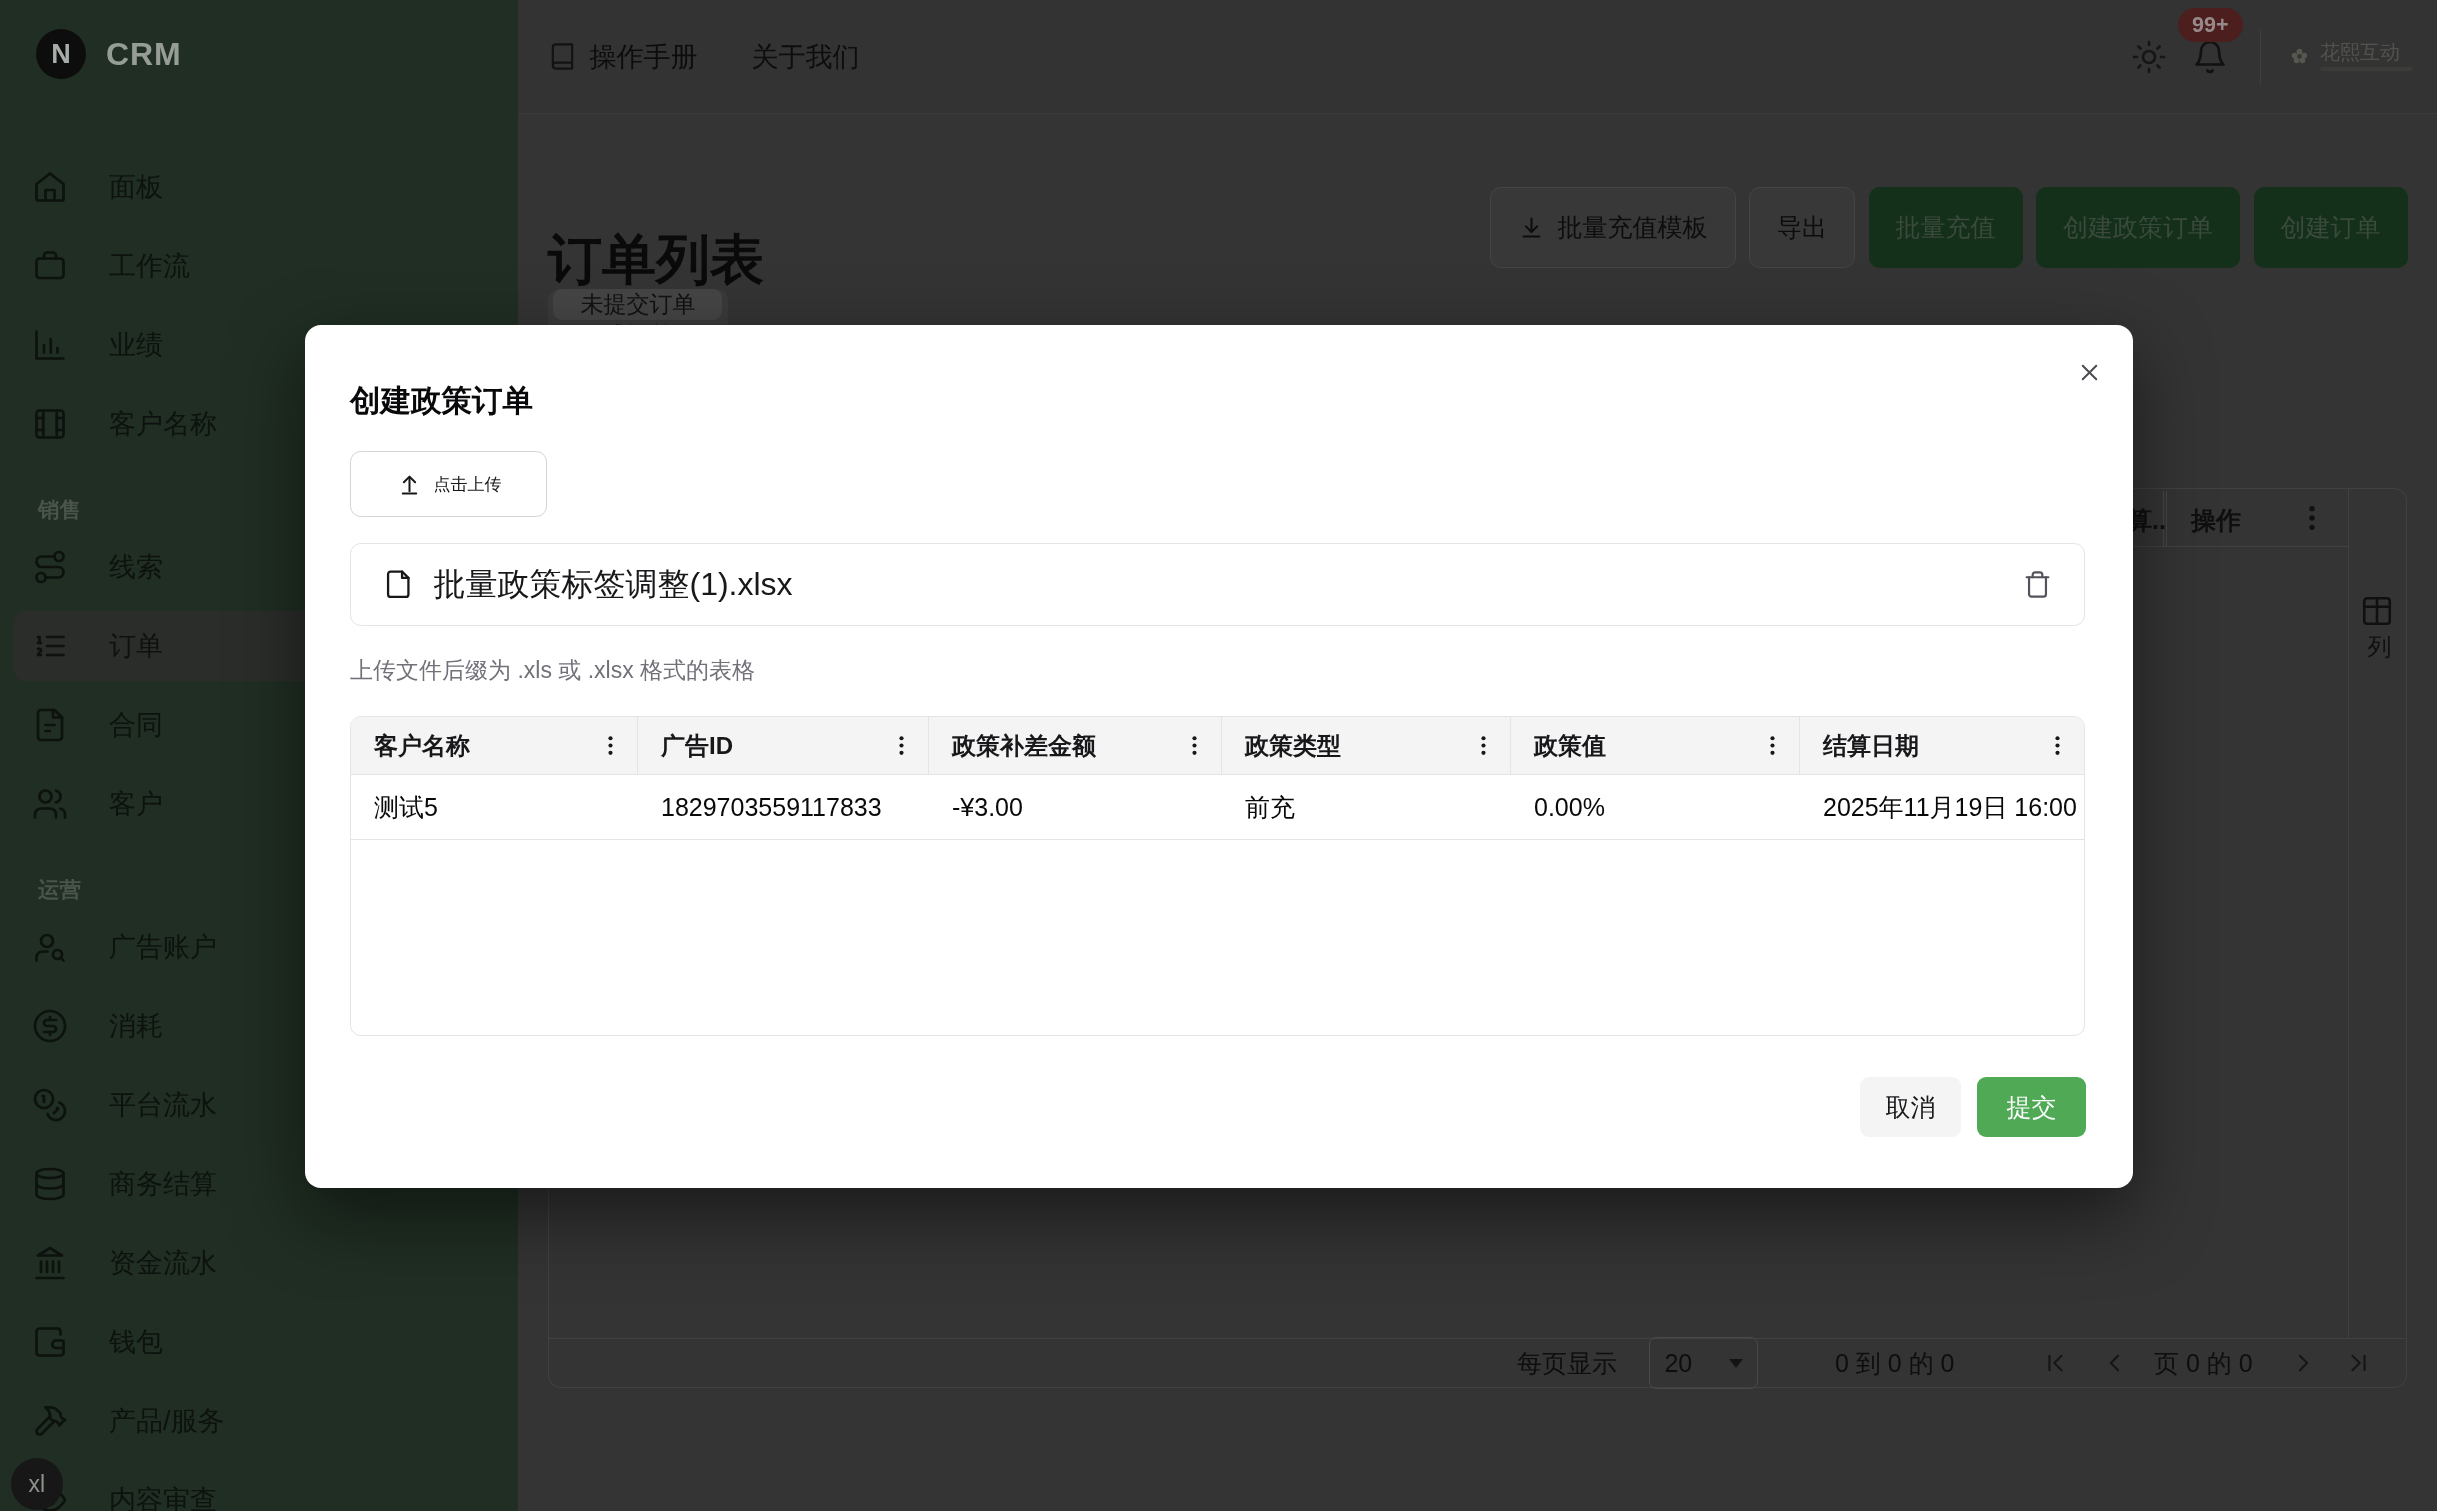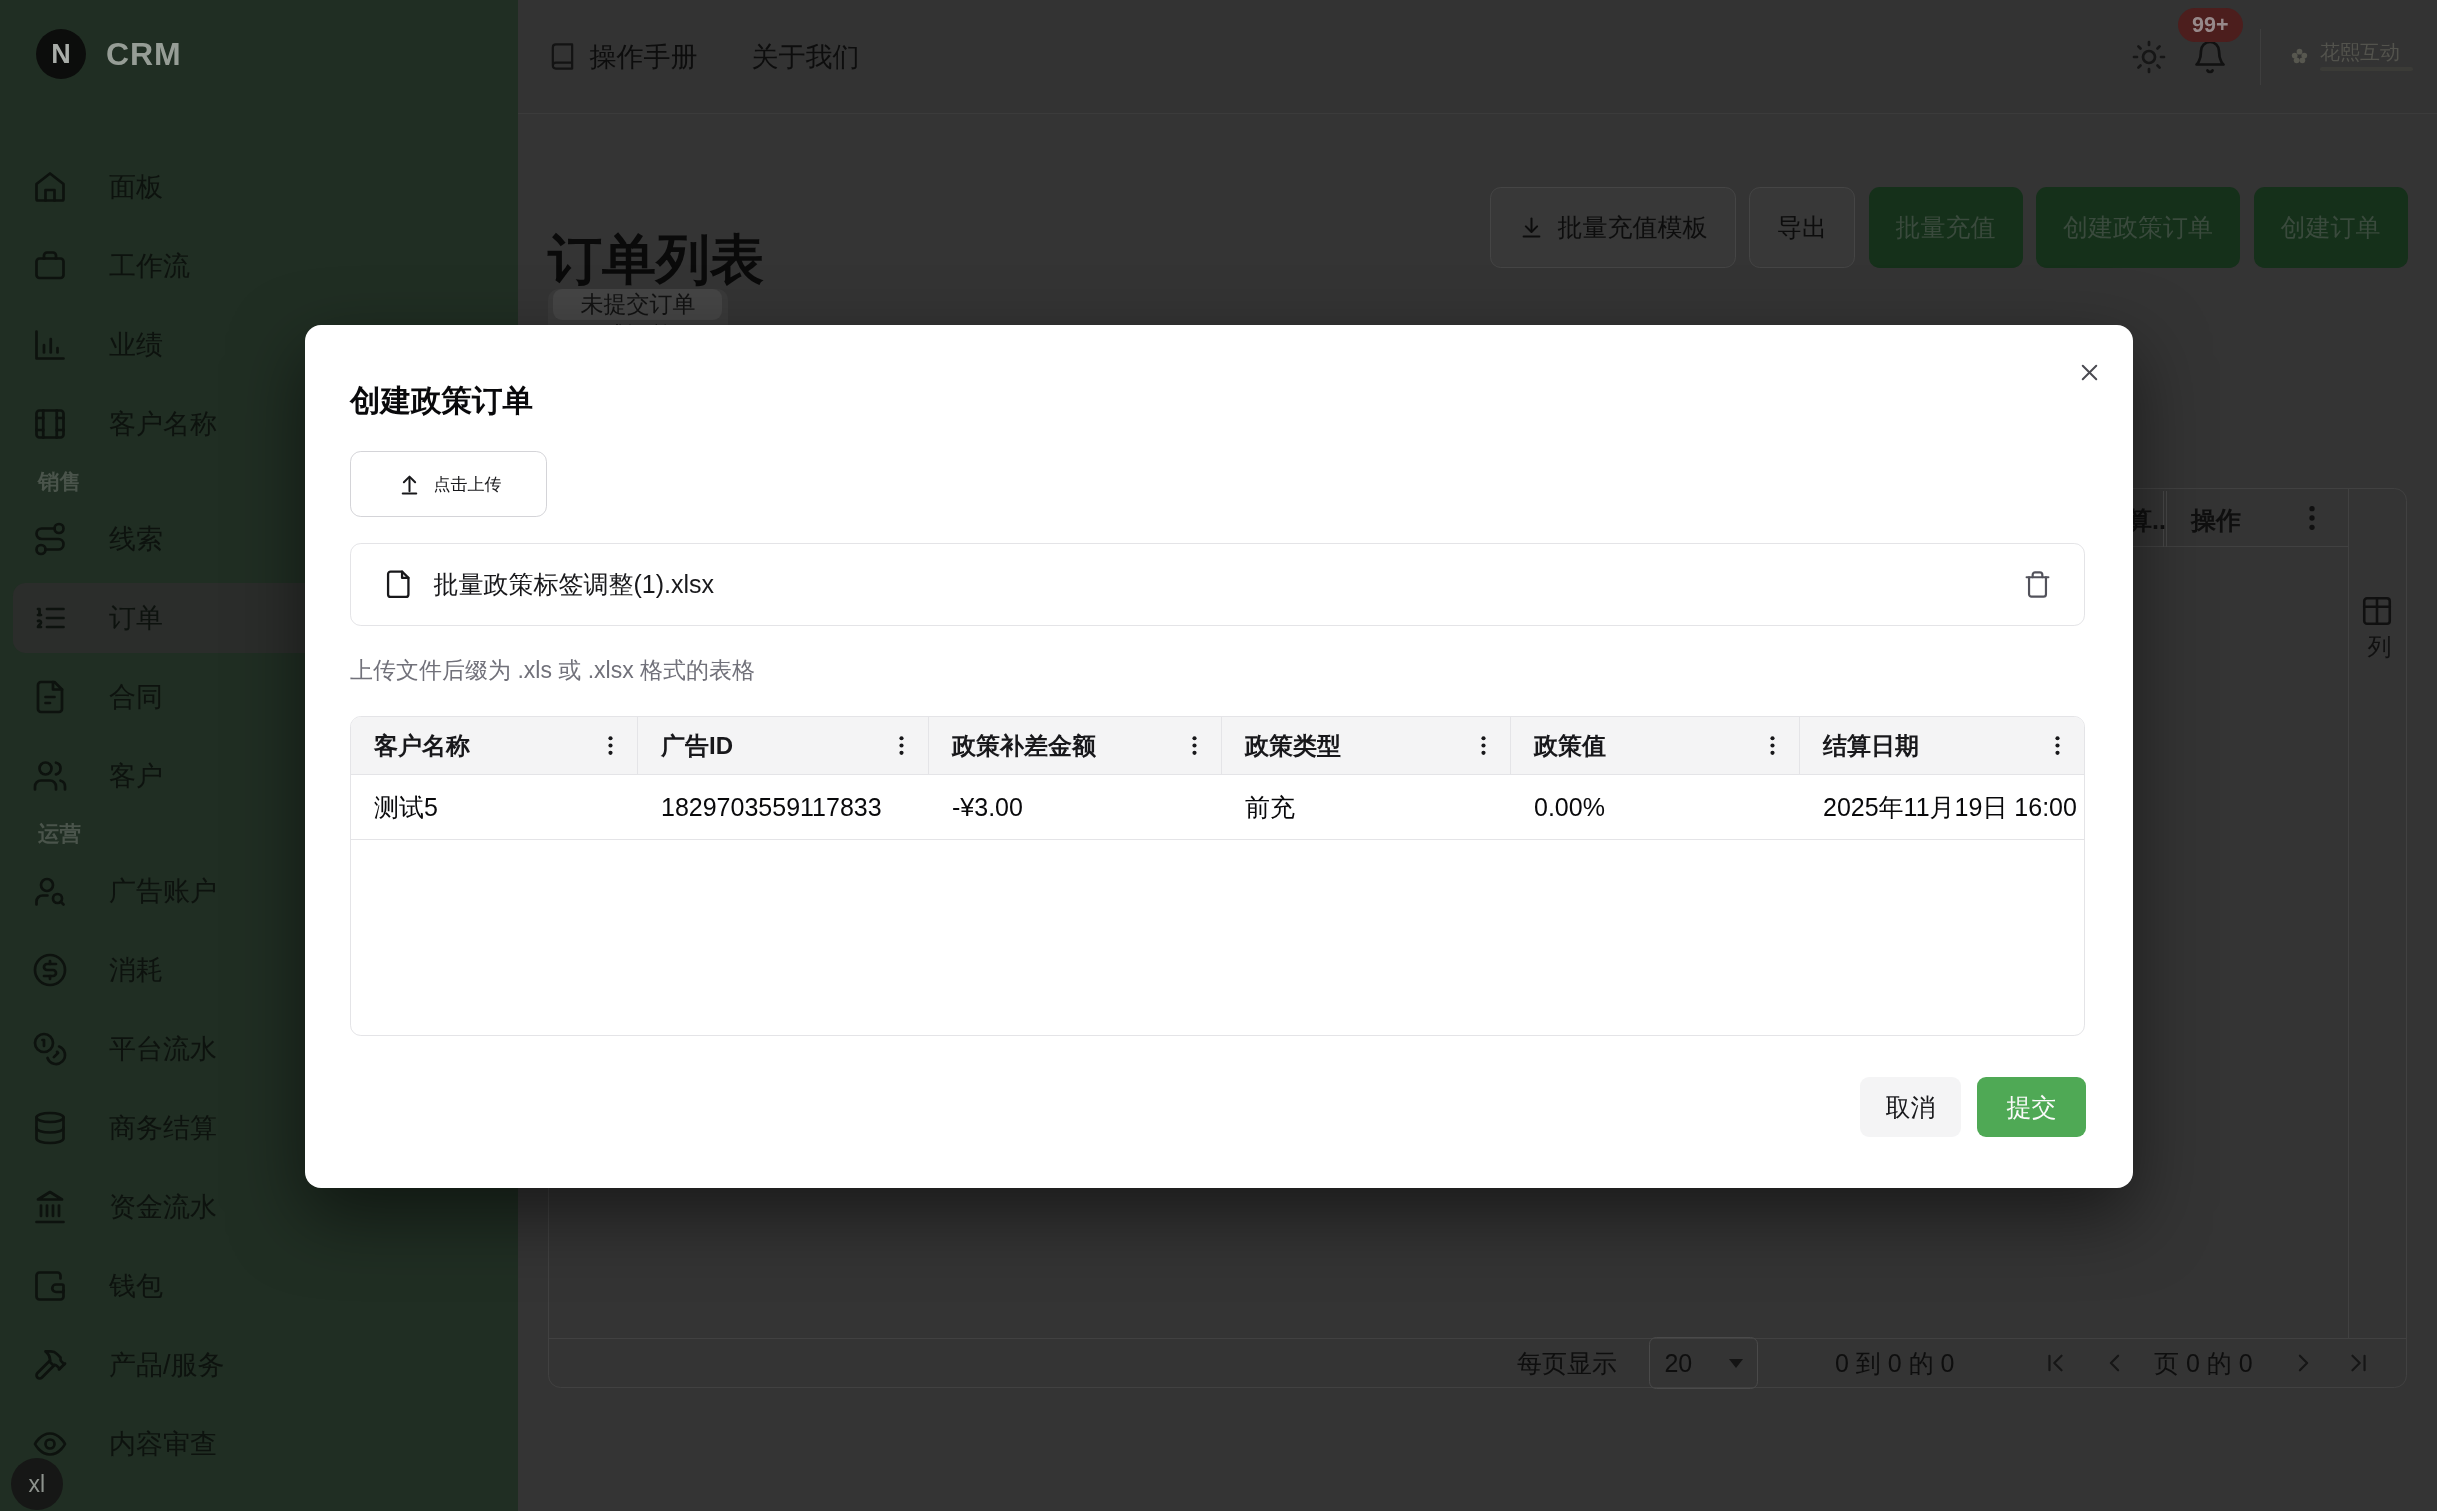--- a/index.html
+++ b/index.html
@@ -11,21 +11,21 @@
   
   .sidebar{position:absolute;left:0;top:0;width:518px;height:1512px;background:#202e23;overflow:hidden;}
   .brand{position:absolute;left:36px;top:29px;display:flex;align-items:center;gap:20px;}
   .logo{width:50px;height:50px;border-radius:50%;background:#0c0d0c;color:#a9ada9;display:flex;align-items:center;justify-content:center;font-size:27px;font-weight:700;}
   .brand-name{font-size:32px;font-weight:700;color:#969d96;letter-spacing:0.9px;}
   .nav{position:absolute;top:147px;left:0;right:0;}
   .nav-item{height:79px;display:flex;align-items:center;gap:41px;padding-left:32px;color:#0d120e;font-size:27px;position:relative;}
   .nav-item svg{width:36px;height:36px;position:relative;z-index:1;}
   .nav-item .lbl{position:relative;z-index:1;}
   .nav-item.active::before{content:"";position:absolute;left:12.6px;right:1.8px;top:4.5px;bottom:4.5px;background:#2b2d2b;border-radius:12.6px;}
-  .nav-section{height:36px;display:flex;align-items:center;padding-left:38px;font-size:21.5px;font-weight:600;color:#4a544b;}
+  .nav-section{height:36px;margin-top:28px;display:flex;align-items:center;padding-left:38px;font-size:21.5px;font-weight:600;color:#4a544b;}
   .avatar{position:absolute;left:10.8px;top:1458px;width:52px;height:52px;border-radius:50%;background:#161716;color:#8d928d;display:flex;align-items:center;justify-content:center;font-size:23px;z-index:6;}
 
   
   .topbar{position:absolute;left:518px;top:0;right:0;height:113px;background:#333;border-bottom:0.9px solid #3b3b3b;display:flex;align-items:center;}
   .tb-link{display:flex;align-items:center;gap:12.6px;font-size:27px;color:#0d0d0d;}
   .tb-link svg{width:29px;height:29px;color:#131313;}
   .tb-manual{margin-left:30px;}
   .tb-about{margin-left:54px;}
   .tb-right{position:absolute;right:25px;top:0;height:113px;display:flex;align-items:center;}
   .sun{width:36px;height:36px;color:#161616;margin-right:25px;}
@@ -68,21 +68,21 @@
   .modal{position:absolute;left:305px;top:325px;width:1828px;height:863px;background:#fff;border-radius:16px;
     box-shadow:0 27px 72px rgba(0,0,0,.5);}
   .m-title{position:absolute;left:45px;top:56px;font-size:30.5px;font-weight:700;color:#09090b;}
   .m-close{position:absolute;right:30px;top:34px;width:27px;height:27px;color:#4b4b52;}
   .m-upload{position:absolute;left:45px;top:126px;width:197px;height:66px;border:0.9px solid #d4d4d8;border-radius:10.8px;background:#fff;
     display:flex;align-items:center;justify-content:center;gap:10.8px;font-size:17px;color:#18181b;cursor:pointer;box-sizing:border-box;}
   .m-upload svg{width:27px;height:27px;}
   .m-filebox{position:absolute;left:45px;top:218px;width:1735px;height:83px;border:0.9px solid #e4e4e7;border-radius:10.8px;
     display:flex;align-items:center;padding:0 32px;gap:20px;box-sizing:border-box;}
   .m-filebox .f-ico{width:30.5px;height:30.5px;color:#18181b;}
-  .m-filebox .f-name{font-size:25px;color:#18181b;}
+  .m-filebox .f-name{font-size:32px;color:#18181b;}
   .m-filebox .f-trash{margin-left:auto;width:29px;height:29px;color:#52525b;cursor:pointer;}
   .m-hint{position:absolute;left:45px;top:330px;font-size:23px;color:#71717a;}
   .m-table{position:absolute;left:45px;top:391px;width:1735px;height:320px;border:0.9px solid #e4e4e7;border-radius:10.8px;overflow:hidden;box-sizing:border-box;}
   .m-thead{display:flex;height:58px;background:#f4f4f5;border-bottom:0.9px solid #e4e4e7;box-sizing:border-box;}
   .m-th{display:flex;align-items:center;justify-content:space-between;padding:0 14.4px 0 23px;border-right:0.9px solid #e4e4e7;box-sizing:border-box;
     font-size:24px;font-weight:600;color:#18181b;white-space:nowrap;overflow:hidden;}
   .m-th:last-child{border-right:none;}
   .m-th svg{width:25px;height:25px;color:#18181b;flex:0 0 auto;}
   .m-tr{display:flex;height:65px;align-items:center;border-bottom:0.9px solid #e4e4e7;box-sizing:border-box;}
   .m-td{padding-left:23px;font-size:25px;color:#09090b;box-sizing:border-box;white-space:nowrap;overflow:hidden;}

